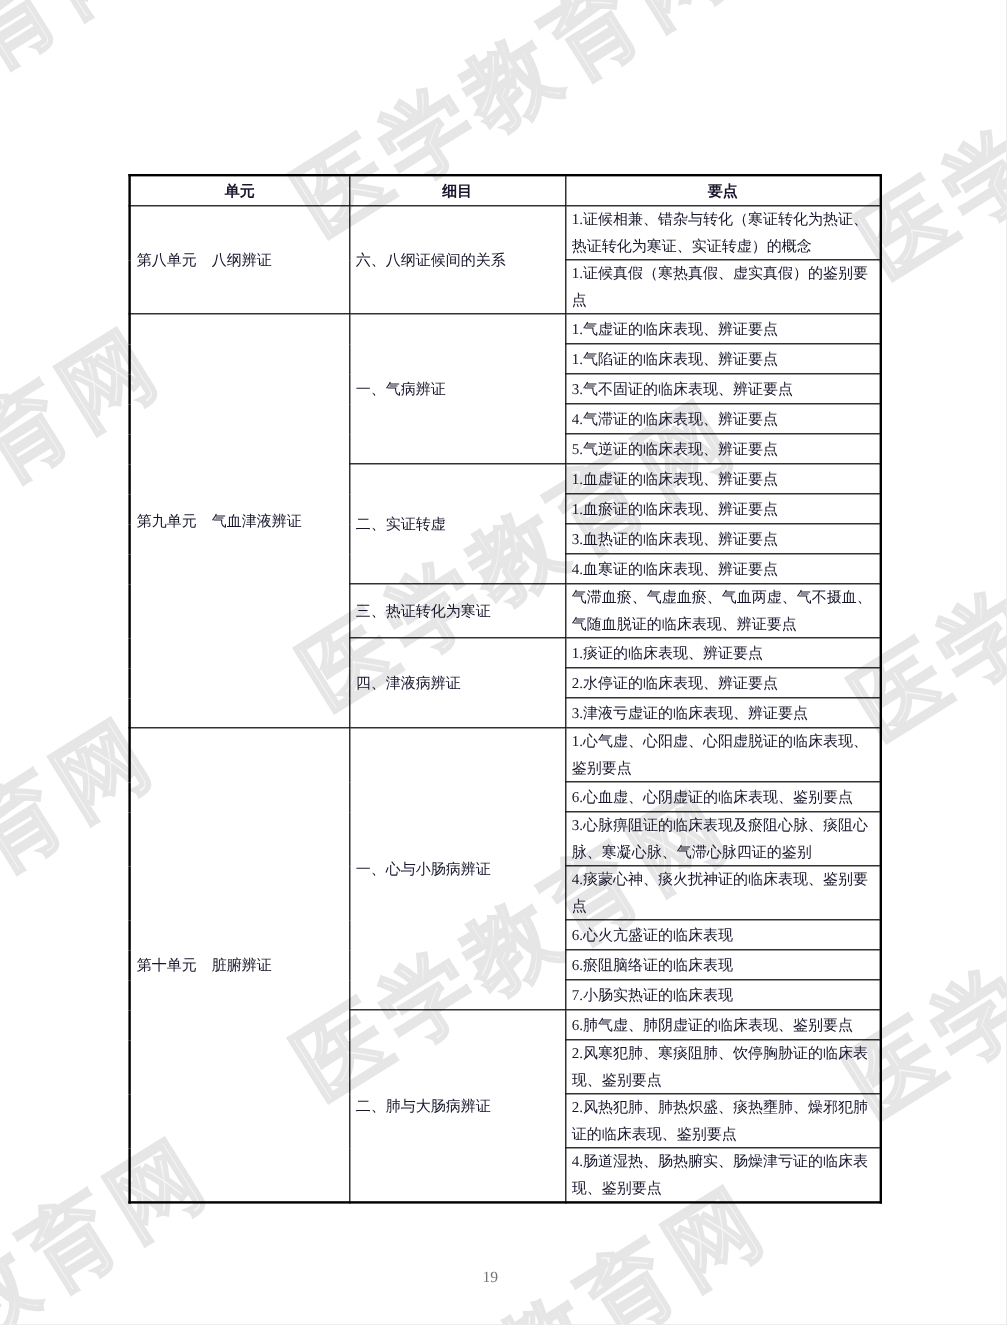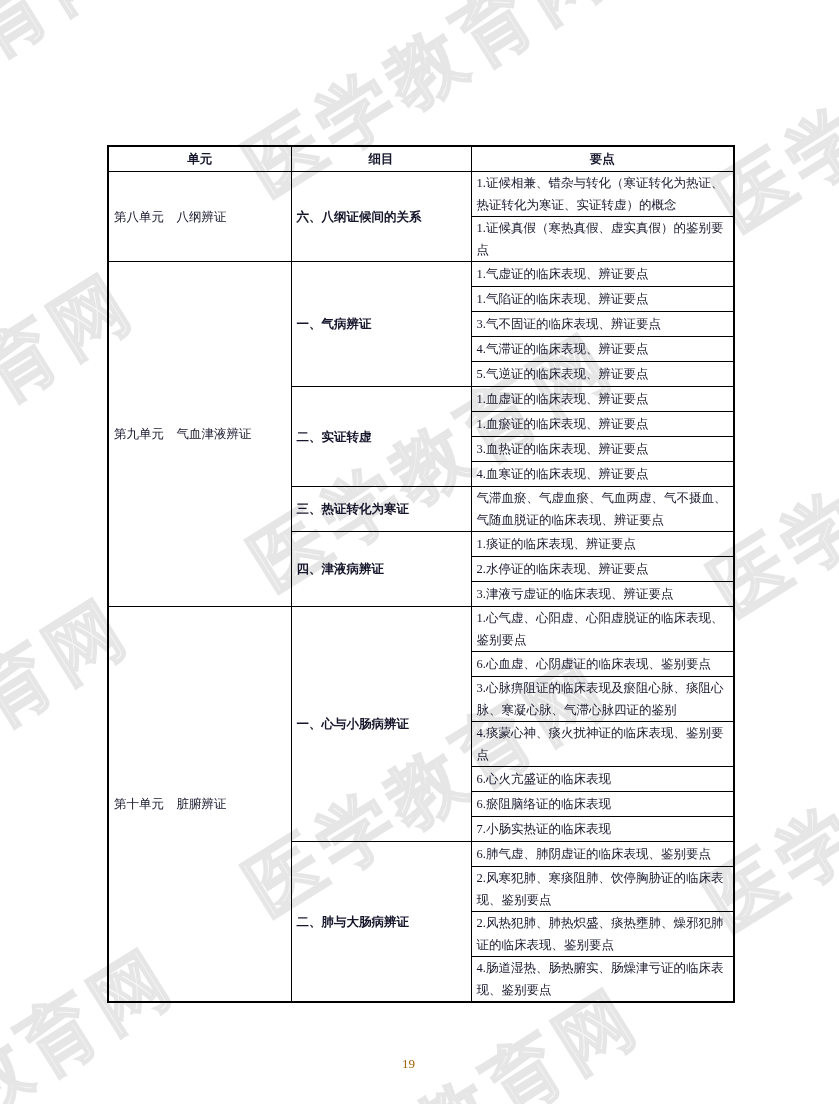--- a/index.html
+++ b/index.html
@@ -54,31 +54,31 @@
     vertical-align: middle;
     overflow: hidden;
   }
   table.syllabus th {
     height: 24px;
     font-weight: bold;
     text-align: center;
     padding: 0 2px;
   }
   td.unit-cell { padding-left: 9px; }
-  td.item-cell { padding-left: 7px; font-weight: bold; }
+  td.item-cell { padding-left: 7px; }
   td.point-cell { height: 24px; padding-left: 6px; }
   
   .page-number {
     position: absolute;
     left: 0;
     right: 22px;
     top: 1056px;
     text-align: center;
     font-size: 13px;
-    color: #a16207;
+    color: #737373;
     z-index: 1;
   }
 </style>
 </head>
 <body>
 
 <div class="page">
 
   <div class="wm-layer">
     <span class="wm" style="left:-261px; top:8px;">医学教育网</span>

